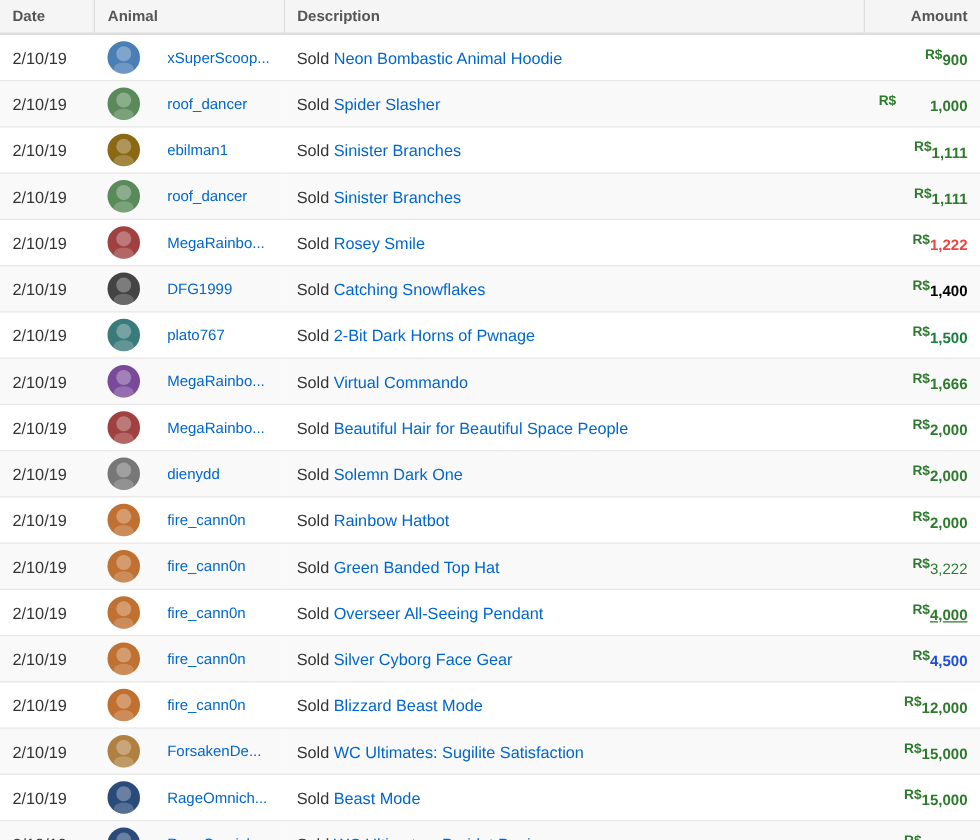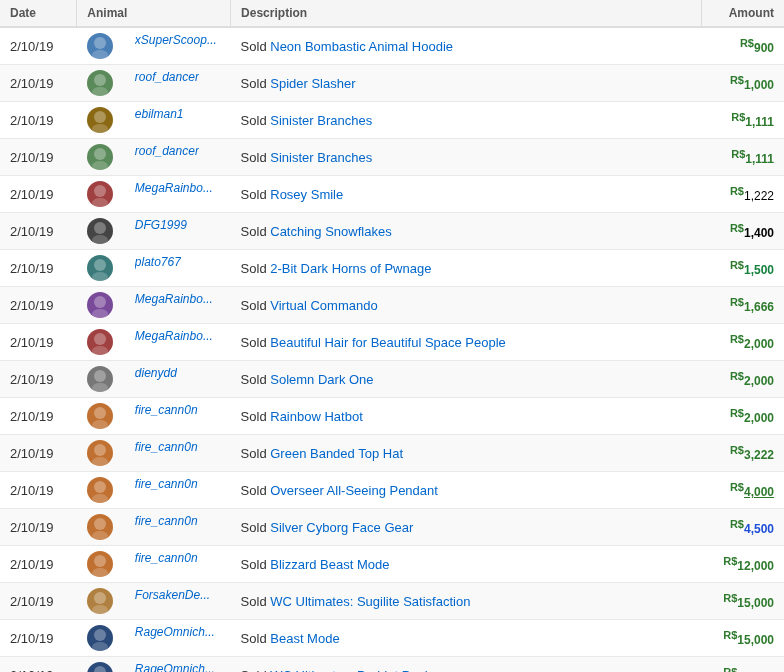--- a/index.html
+++ b/index.html
@@ -38,23 +38,22 @@
     tbody td {
       padding: 5px 10px;
       vertical-align: middle;
     }
     .col-date { width: 75px; white-space: nowrap; }
     .col-member { width: 130px; }
     .col-desc { width: 460px; }
     .col-amount { width: 80px; text-align: right; white-space: nowrap; }
     .member-cell {
       display: flex;
-      align-items: flex-start;
+      align-items: center;
       gap: 22px;
-      font-style: italic;
     }
     .avatar {
       width: 26px;
       height: 26px;
       border-radius: 50%;
       background: #ccc;
       flex-shrink: 0;
       overflow: hidden;
       display: flex;
       align-items: center;
@@ -127,21 +126,21 @@
             <div class="avatar av-green">
               <svg width="26" height="26" viewBox="0 0 26 26">
     <circle cx="13" cy="10" r="6" fill="rgba(255,255,255,0.3)"></circle>
     <ellipse cx="13" cy="22" rx="8" ry="5" fill="rgba(255,255,255,0.2)"></ellipse>
   </svg>
             </div>
             <span class="member-name">roof_dancer</span>
           </div>
         </td>
         <td class="col-desc"><span class="desc-text">Sold </span><a class="desc-link" href="#">Spider Slasher</a></td>
-        <td class="col-amount"><span class="amount-green"><span style="font-size:11px;vertical-align:super;font-weight:bold;color:#2d7a2d;">R$</span><span style="color:#2d7a2d;font-weight:bold;">1,000</span></span></td>
+        <td class="col-amount"><span class="amount-green"><span style="font-size:11px;vertical-align:super;font-weight:bold;color:#2d7a2d;">R$</span><span style="color:#2d7a2d;font-weight:bold;margin-left:27px;">1,000</span></span></td>
       </tr>
       <tr>
         <td class="col-date">2/10/19</td>
         <td class="col-member">
           <div class="member-cell">
             <div class="avatar av-brown">
               <svg width="26" height="26" viewBox="0 0 26 26">
     <circle cx="13" cy="10" r="6" fill="rgba(255,255,255,0.3)"></circle>
     <ellipse cx="13" cy="22" rx="8" ry="5" fill="rgba(255,255,255,0.2)"></ellipse>
   </svg>
@@ -175,21 +174,21 @@
             <div class="avatar av-red">
               <svg width="26" height="26" viewBox="0 0 26 26">
     <circle cx="13" cy="10" r="6" fill="rgba(255,255,255,0.3)"></circle>
     <ellipse cx="13" cy="22" rx="8" ry="5" fill="rgba(255,255,255,0.2)"></ellipse>
   </svg>
             </div>
             <span class="member-name">MegaRainbo...</span>
           </div>
         </td>
         <td class="col-desc"><span class="desc-text">Sold </span><a class="desc-link" href="#">Rosey Smile</a></td>
-        <td class="col-amount"><span class="amount-green"><span style="font-size:11px;vertical-align:super;font-weight:bold;color:#2d7a2d;">R$</span><span style="color:#000000;font-weight:normal;">1,222</span></span></td>
+        <td class="col-amount"><span class="amount-green"><span style="font-size:11px;vertical-align:super;font-weight:bold;color:#2d7a2d;">R$</span><span style="color:#ef4444;font-weight:bold;">1,222</span></span></td>
       </tr>
       <tr>
         <td class="col-date">2/10/19</td>
         <td class="col-member">
           <div class="member-cell">
             <div class="avatar av-dark">
               <svg width="26" height="26" viewBox="0 0 26 26">
     <circle cx="13" cy="10" r="6" fill="rgba(255,255,255,0.3)"></circle>
     <ellipse cx="13" cy="22" rx="8" ry="5" fill="rgba(255,255,255,0.2)"></ellipse>
   </svg>
@@ -287,21 +286,21 @@
             <div class="avatar av-orange">
               <svg width="26" height="26" viewBox="0 0 26 26">
     <circle cx="13" cy="10" r="6" fill="rgba(255,255,255,0.3)"></circle>
     <ellipse cx="13" cy="22" rx="8" ry="5" fill="rgba(255,255,255,0.2)"></ellipse>
   </svg>
             </div>
             <span class="member-name">fire_cann0n</span>
           </div>
         </td>
         <td class="col-desc"><span class="desc-text">Sold </span><a class="desc-link" href="#">Green Banded Top Hat</a></td>
-        <td class="col-amount"><span class="amount-green"><span style="font-size:11px;vertical-align:super;font-weight:bold;color:#2d7a2d;">R$</span><span style="color:#2d7a2d;font-weight:bold;">3,222</span></span></td>
+        <td class="col-amount"><span class="amount-green"><span style="font-size:11px;vertical-align:super;font-weight:bold;color:#2d7a2d;">R$</span><span style="color:#2d7a2d;font-weight:normal;">3,222</span></span></td>
       </tr>
       <tr>
         <td class="col-date">2/10/19</td>
         <td class="col-member">
           <div class="member-cell">
             <div class="avatar av-orange">
               <svg width="26" height="26" viewBox="0 0 26 26">
     <circle cx="13" cy="10" r="6" fill="rgba(255,255,255,0.3)"></circle>
     <ellipse cx="13" cy="22" rx="8" ry="5" fill="rgba(255,255,255,0.2)"></ellipse>
   </svg>

